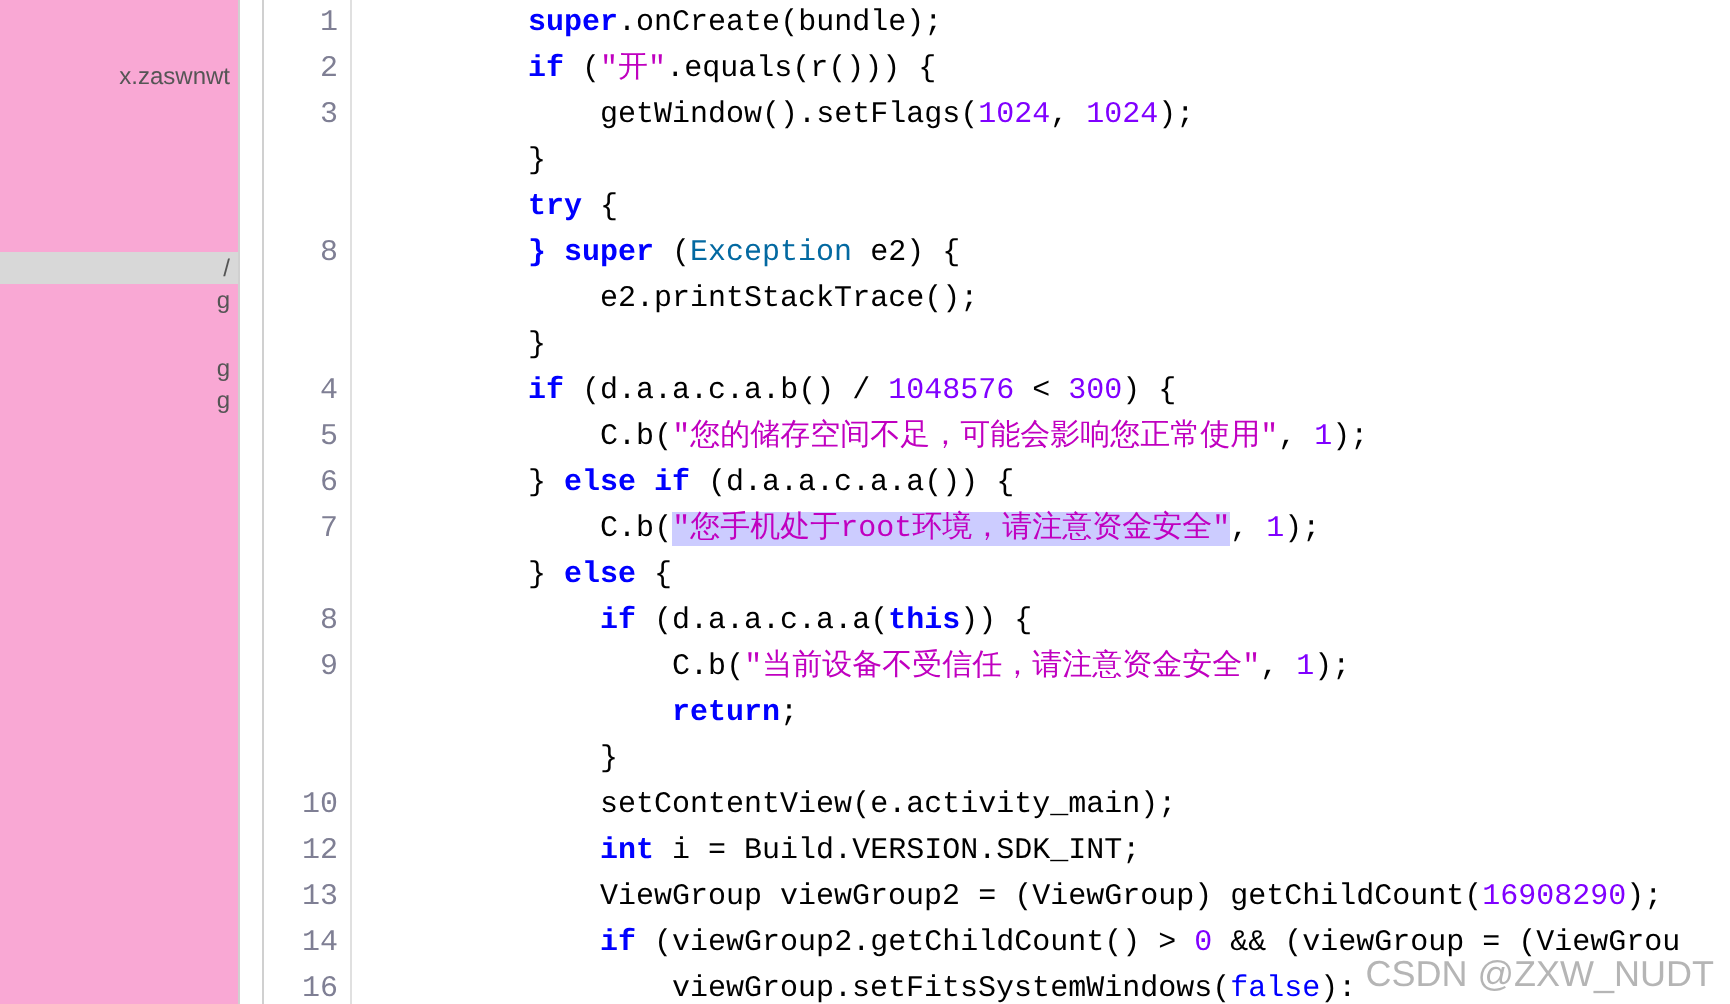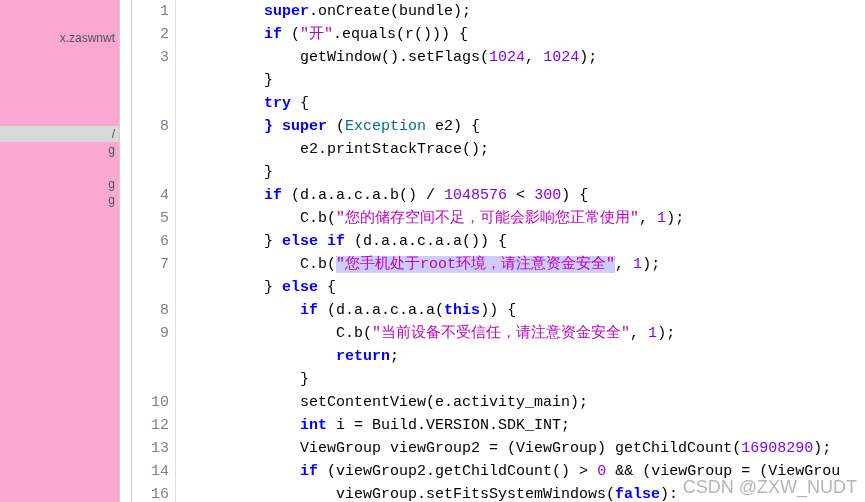--- a/index.html
+++ b/index.html
@@ -71,21 +71,21 @@
     height: 502px;
     overflow: hidden;
   }
   .code-line {
     height: 23px;
     line-height: 23px;
     white-space: pre;
     cursor: text;
   }
   .kw { color: #0000ff; font-weight: bold; }
-  .kw2 { color: #0000ff; font-weight: bold; margin-top: 12px; }
+  .kw2 { color: #0000ff; font-weight: normal; margin-top: 12px; }
   .ident { color: #000000; }
   .method { color: #000000; }
   .num { color: #8000ff; }
   .str-zh { color: #c000c0; }
   .punct { color: #000000; }
   .type { color: #0369a1; }
   .highlight {
     background: #ccccff;
   }
   .watermark {

